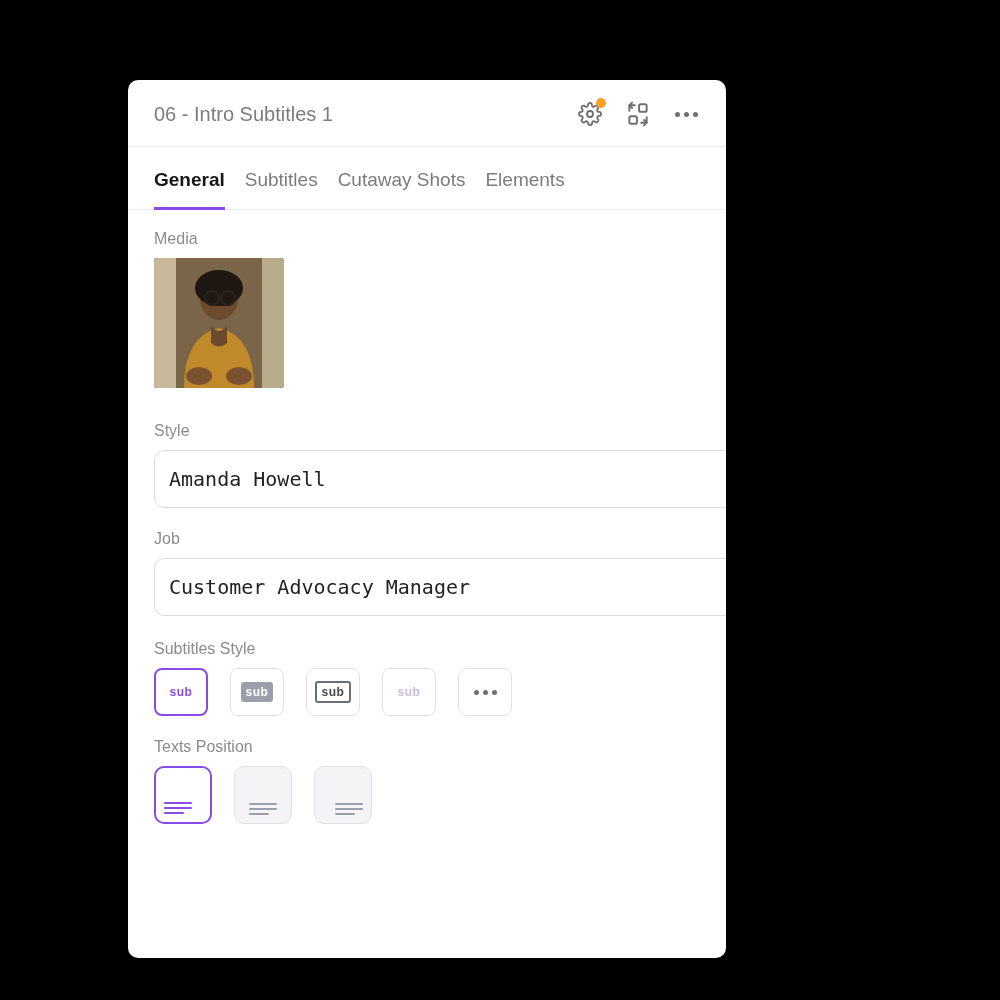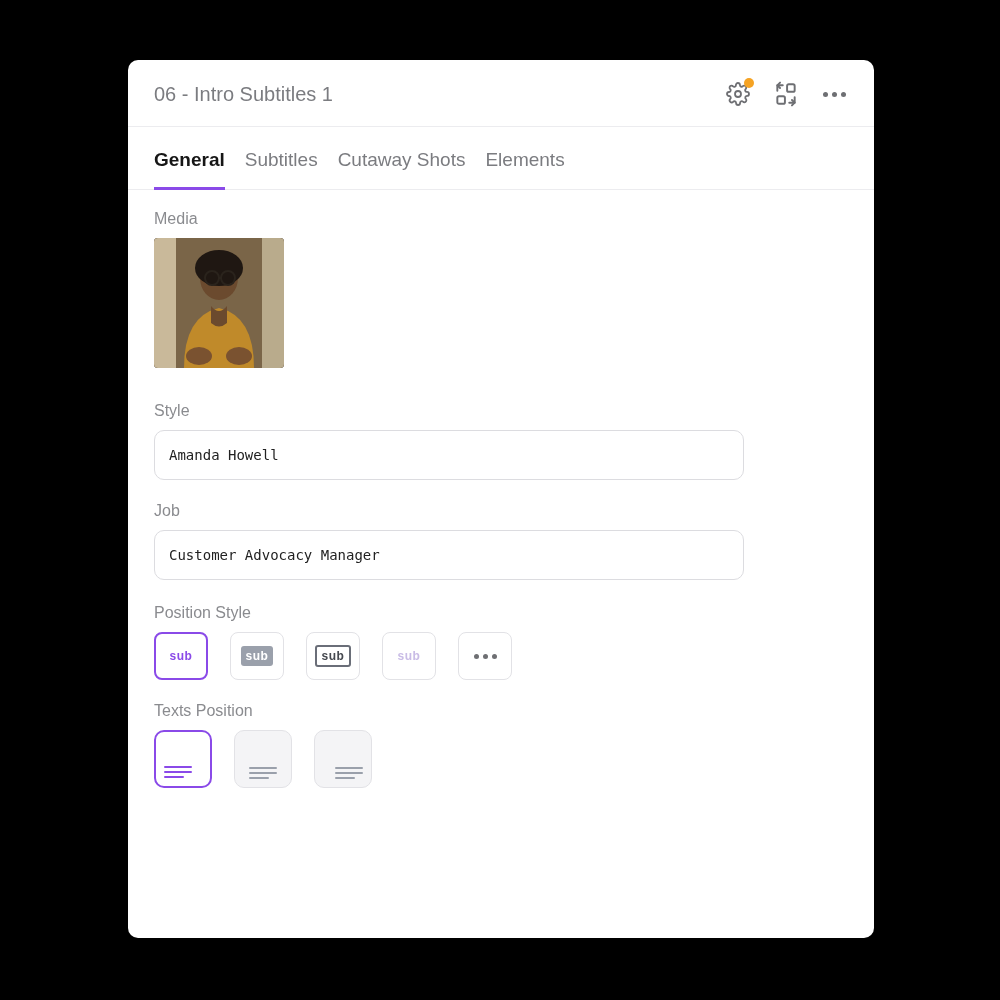--- a/index.html
+++ b/index.html
@@ -5,22 +5,22 @@
   * { box-sizing: border-box; }
   html, body {
     margin: 0; padding: 0;
     background: #000;
     width: 1000px; height: 1000px;
     font-family: -apple-system, BlinkMacSystemFont, "Segoe UI", Arial, sans-serif;
     overflow: hidden;
   }
   .panel {
     position: absolute;
-    left: 128px; top: 60px;
-    width: 746px; height: 878px;
+    left: 128px; top: 80px;
+    width: 598px; height: 878px;
     background: #fff;
     border-radius: 10px;
     box-shadow: 0 28px 48px rgba(0,0,0,0.55);
     overflow: hidden;
   }
   .panel-header {
     display: flex;
     align-items: center;
     padding: 20px 26px 10px 26px;
   }
@@ -85,21 +85,21 @@
     border-radius: 4px;
     overflow: hidden;
     position: relative;
     background: #3a2e22;
     cursor: pointer;
   }
   .media-thumb svg { display: block; }
   .text-input {
     width: 590px;
     font-family: "SFMono-Regular", Menlo, Consolas, monospace;
-    font-size: 14px;
+    font-size: 20px;
     color: #222;
     padding: 16px 14px;
     border: 1px solid #dcdce0;
     border-radius: 10px;
     outline: none;
   }
   .style-row, .pos-row {
     display: flex;
     gap: 22px;
   }
@@ -225,21 +225,21 @@
     <div class="label">Style</div>
     <input class="text-input" type="text" value="Amanda Howell" style="">
   </div>
 
   <div class="section" style="padding-top:22px">
     <div class="label">Job</div>
     <input class="text-input" type="text" value="Customer Advocacy Manager" style="">
   </div>
 
   <div class="section" style="padding-top:24px">
-    <div class="label">Position Style</div>
+    <div class="label">Subtitles Style</div>
     <div class="style-row">
       <div class="style-chip selected">
           <span class="sub-badge sub-plain">sub</span>
         </div>
       <div class="style-chip">
           <span class="sub-badge sub-filled">sub</span>
         </div>
       <div class="style-chip">
           <span class="sub-badge sub-boxed">sub</span>
         </div>

